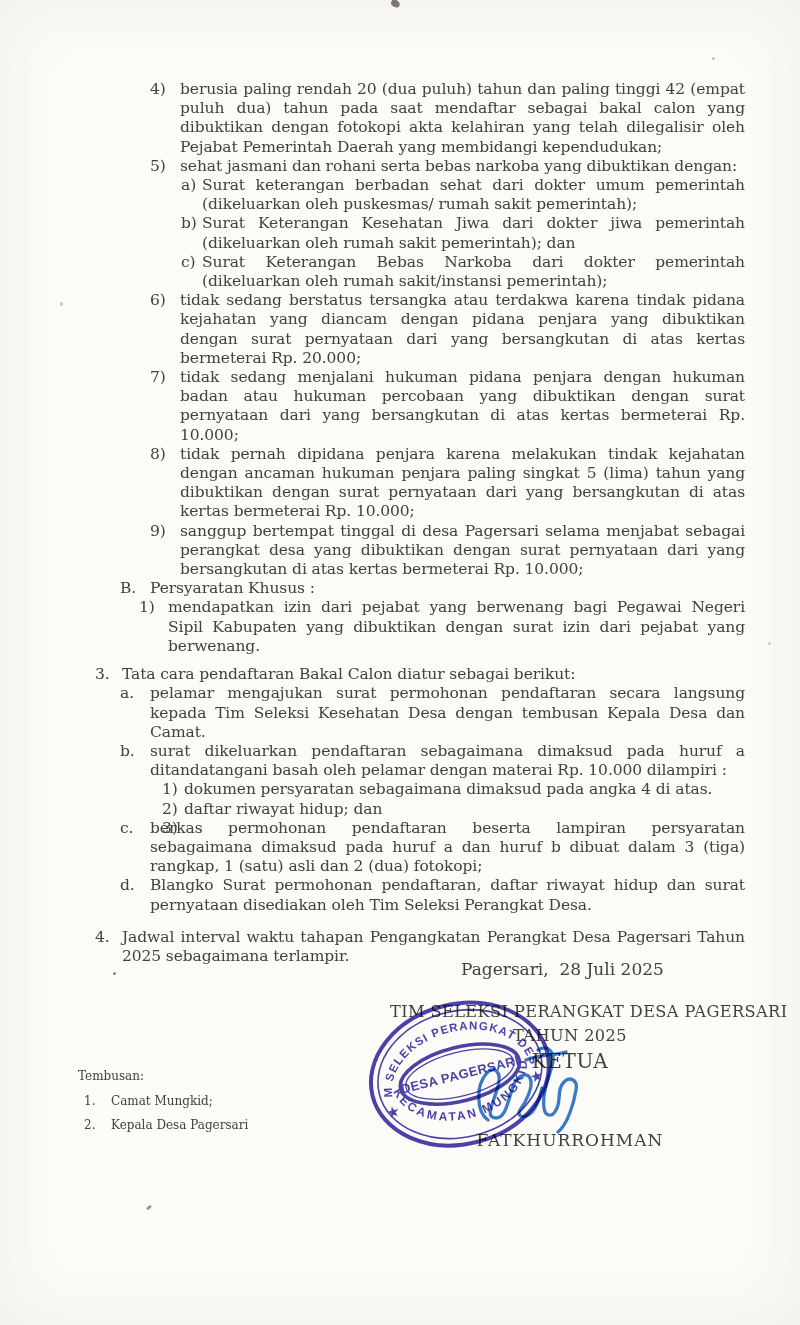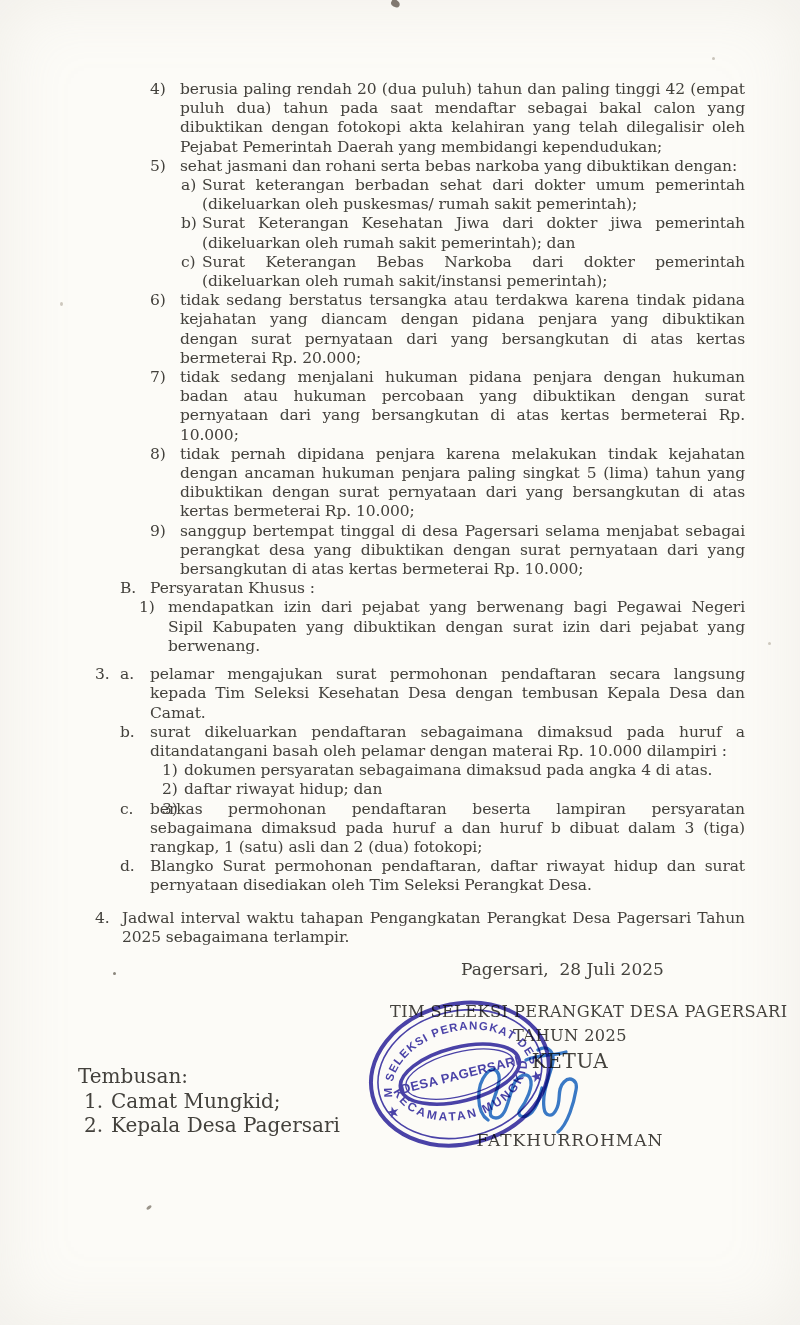--- a/index.html
+++ b/index.html
@@ -24,21 +24,21 @@
   .s3   {margin:0 55px 0 184px;} .s3>.mk   {left:-22px;}
   .gap9 {height:9px;} .gap13{height:13px;}
 
   .date-line{position:absolute;left:461px;top:959px;font-size:17px;white-space:pre;text-align:right;}
   .sig-col{position:absolute;left:390px;top:1002px;width:360px;}
   .sig-col .c1{position:absolute;left:0;top:0;width:100%;text-align:center;font-size:16.2px;letter-spacing:.4px;white-space:nowrap;}
   .sig-col .c2{position:absolute;left:0;top:24px;width:100%;text-align:center;font-size:16.2px;letter-spacing:.4px;}
   .sig-col .c3{position:absolute;left:0;top:47px;width:100%;text-align:center;font-size:20px;letter-spacing:.6px;}
   .sig-col .c4{position:absolute;left:0;top:128px;width:100%;text-align:center;font-size:17px;letter-spacing:1px;}
 
-  .copies{position:absolute;left:78px;top:1064px;font-size:20px;line-height:24.5px;}
+  .copies{position:absolute;left:78px;top:1064px;font-size:12px;line-height:24.5px;}
   .copies .cp-item{position:relative;padding-left:33px;}
   .copies .cp-item .mk{left:6px;}
 
   .stamp-svg{
     position:absolute;left:348px;top:982px;
     transform:rotate(-14deg);
     mix-blend-mode:multiply;opacity:.92;
   }
   .stamp-svg text{font-family:"Liberation Sans", sans-serif;font-weight:bold;}
   .sign-svg{position:absolute;left:468px;top:1028px;mix-blend-mode:multiply;opacity:.95;}
@@ -108,20 +108,21 @@
     </div>
     <div class="ln iB1">
       <span class="mk">1)</span>
       <span>mendapatkan izin dari pejabat yang berwenang bagi Pegawai Negeri Sipil Kabupaten yang dibuktikan dengan surat izin dari pejabat yang berwenang.</span>
     </div>
 
     <div class="gap9"></div>
 
     <div class="ln s1">
       <span class="mk">3.</span>
+      <span>Tata cara pendaftaran Bakal Calon diatur sebagai berikut:</span>
     </div>
     <div class="ln s2">
       <span class="mk">a.</span>
       <span>pelamar mengajukan surat permohonan pendaftaran secara langsung kepada Tim Seleksi Kesehatan Desa dengan tembusan Kepala Desa dan Camat.</span>
     </div>
     <div class="ln s2">
       <span class="mk">b.</span>
       <span>surat dikeluarkan pendaftaran sebagaimana dimaksud pada huruf a ditandatangani basah oleh pelamar dengan materai Rp. 10.000 dilampiri :</span>
     </div>
     <div class="ln s3">

